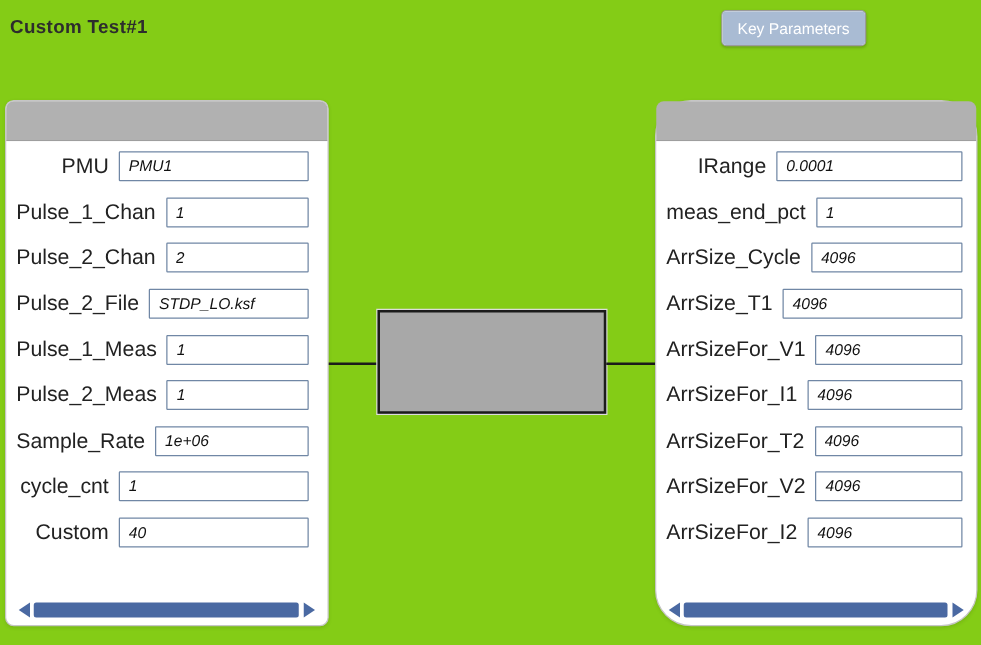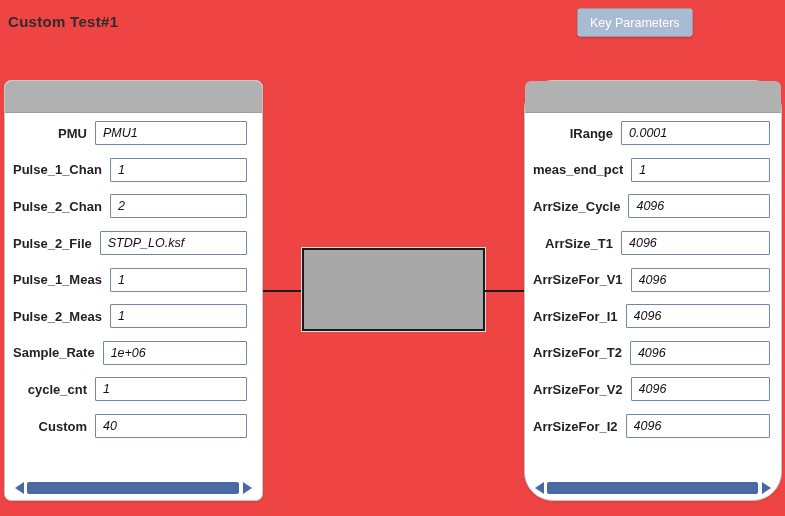--- a/index.html
+++ b/index.html
@@ -1,21 +1,21 @@
 <!DOCTYPE html>
 <html><head>
 <meta charset="utf-8">
 <style>
   * { box-sizing: border-box; margin: 0; padding: 0; }
   html, body { background: #ffffff; }
   .stage {
     position: relative;
     width: 785px;
     height: 516px;
-    background: #ef4444;
+    background: #84cc16;
     font-family: "Liberation Sans", sans-serif;
     overflow: hidden;
   }
   .page-title {
     position: absolute;
     left: 8px;
     top: 13px;
     font-size: 15px;
     font-weight: bold;
     color: #2d2d2d;
@@ -76,25 +76,24 @@
   }
   .panel.right .panel-body { padding: 2px 11px 0 8px; }
   .field-row {
     height: 36.6px;
     display: flex;
     align-items: center;
   }
   .field-label {
     flex: 0 0 74px;
     text-align: right;
-    font-size: 13px;
+    font-size: 17px;
     color: #222222;
     margin-right: 8px;
     white-space: nowrap;
-    font-weight: bold;
   }
   .panel.right .field-label { flex: 0 0 80px; }
   .field-input {
     flex: 1;
     min-width: 0;
     height: 24px;
     border: 1px solid #7087a5;
     border-radius: 1px;
     background: #ffffff;
     font-size: 12.5px;

